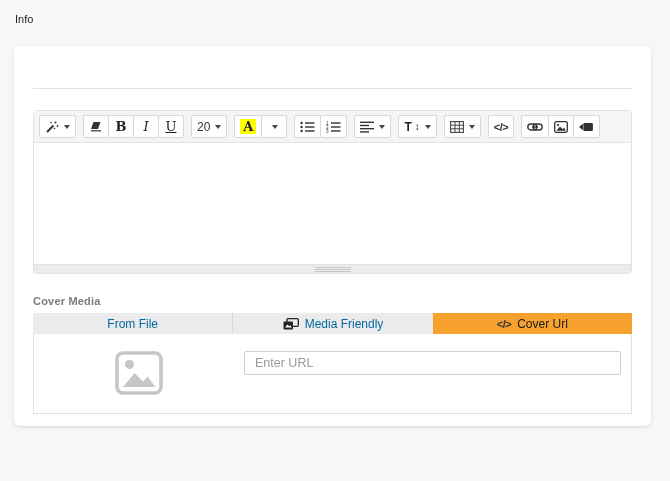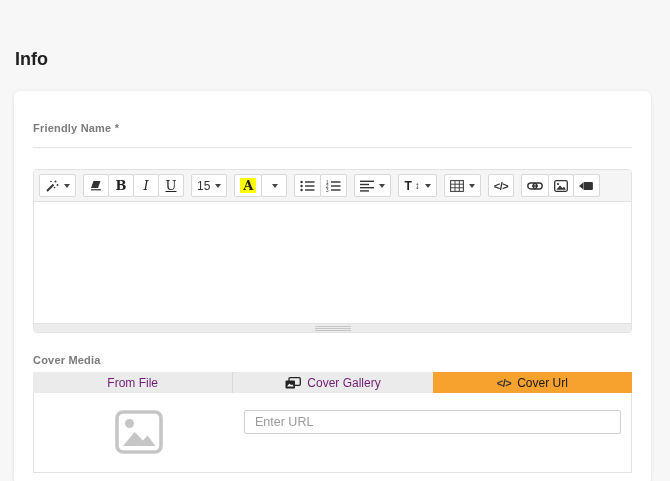--- a/index.html
+++ b/index.html
@@ -5,21 +5,21 @@
   html,body{margin:0;padding:0;}
   body{
     width:670px;height:481px;
     background:#f7f7f8;
     font-family:"Liberation Sans",sans-serif;
     color:#333;
     overflow:hidden;
   }
   .page-title{
     padding:13px 0 0 15px;
-    font-size:18px;font-weight:bold;color:#1f1f1f;margin-top:36px;
+    font-size:11px;font-weight:normal;color:#1f1f1f;
   }
   .card{
     margin:21px 19px 0 14px;
     background:#ffffff;
     border-radius:6px;
     box-shadow:0 1px 5px rgba(0,0,0,.08),0 1px 2px rgba(0,0,0,.05);
     padding:31px 19px 12px 19px;
     box-sizing:border-box;
   }
   .field-label{
@@ -76,21 +76,21 @@
   }
   .grip{
     width:36px;height:5px;
     background:repeating-linear-gradient(to bottom,#c6c6c6 0 1px,transparent 1px 2px);
   }
   
   .tabs{display:flex;margin-top:6px;}
   .tab{
     flex:1;height:21px;
     display:flex;align-items:center;justify-content:center;gap:6px;
-    background:#ebebeb;font-size:12px;color:#701a75;cursor:pointer;
+    background:#ebebeb;font-size:12px;color:#0369a1;cursor:pointer;
     box-sizing:border-box;
   }
   .tab.sep{border-right:1px solid #d9d9d9;}
   .tab.active{background:#f7a12e;color:#1a1a1a;}
   .panel{
     border:1px solid #e2e2e2;border-top:none;
     height:62px;padding:17px 10px 0 0;
     display:flex;align-items:flex-start;
   }
   .icon-slot{width:210px;display:flex;justify-content:center;flex:none;}
@@ -103,21 +103,20 @@
   svg{display:block;}
 </style>
 </head>
 <body>
 
 <div class="page-title">Info</div>
 
 <div class="card">
 
   <div>
-    <div class="field-label">Friendly Name *</div>
     <input class="underline-input" type="text" value="" style="">
   </div>
 
   <div class="section">
 
     <div class="editor">
       <div class="toolbar">
 
         <div class="btn-group">
           <div class="tb-btn">
@@ -149,21 +148,21 @@
           <div class="tb-btn">
             <span class="glyph-serif ital">I</span>
           </div>
           <div class="tb-btn">
             <span class="glyph-serif undl">U</span>
           </div>
         </div>
 
         <div class="btn-group">
           <div class="tb-btn">
-            <span>15</span>
+            <span>20</span>
             <span class="caret"></span>
           </div>
         </div>
 
         <div class="btn-group">
           <div class="tb-btn">
             <span class="color-a">A</span>
           </div>
           <div class="tb-btn">
             <span class="caret"></span>
@@ -287,21 +286,21 @@
         <span>From File</span>
       </div>
       <div class="tab">
         <span>
           <svg width="16" height="12" viewBox="0 0 16 12">
             <rect x="4" y="0.7" width="11.3" height="7.6" rx="1" fill="none" stroke="#222" stroke-width="1.3"></rect>
             <rect x="0.5" y="3.5" width="9.5" height="8" rx="1" fill="#222"></rect>
             <path d="M2 9.5 L4.5 6.5 L6.2 8.3 L7.2 7.3 L8.8 9.5 Z" fill="#fff"></path>
           </svg>
         </span>
-        <span>Cover Gallery</span>
+        <span>Media Friendly</span>
       </div>
       <div class="tab active">
         <span class="code-glyph">&lt;/&gt;</span>
         <span>Cover Url</span>
       </div>
     </div>
 
     <div class="panel">
       <div class="icon-slot">
         <span>

